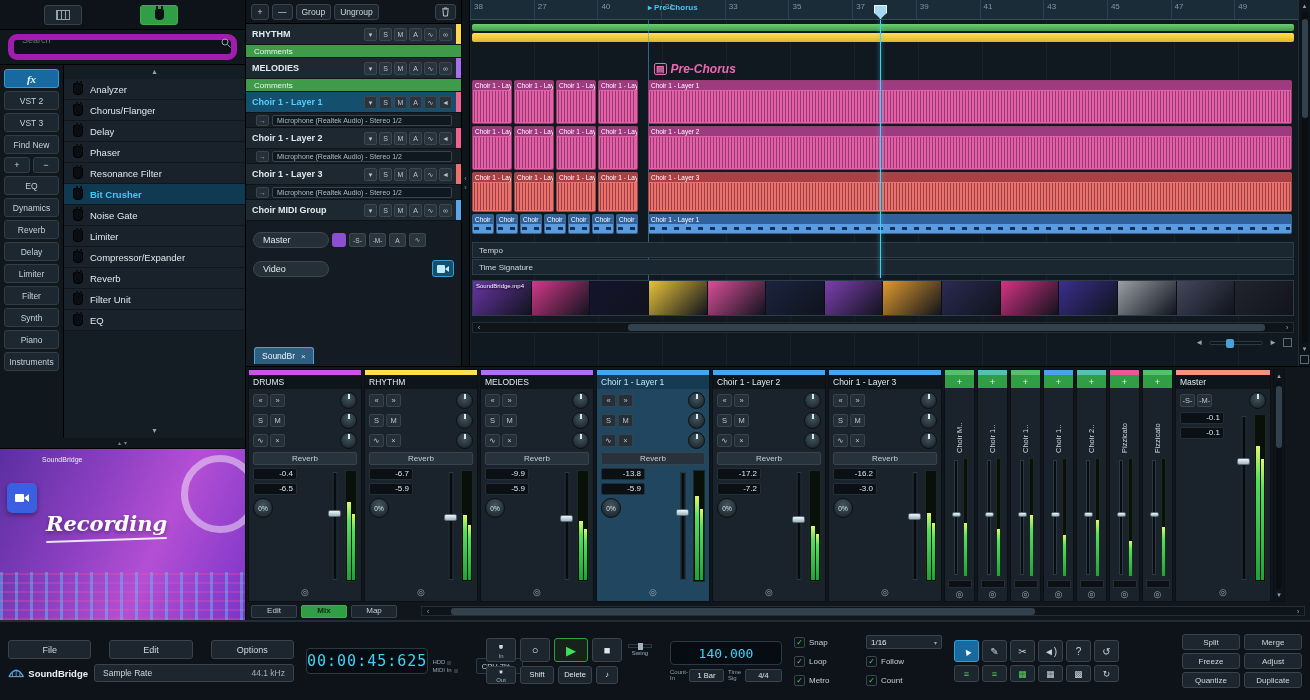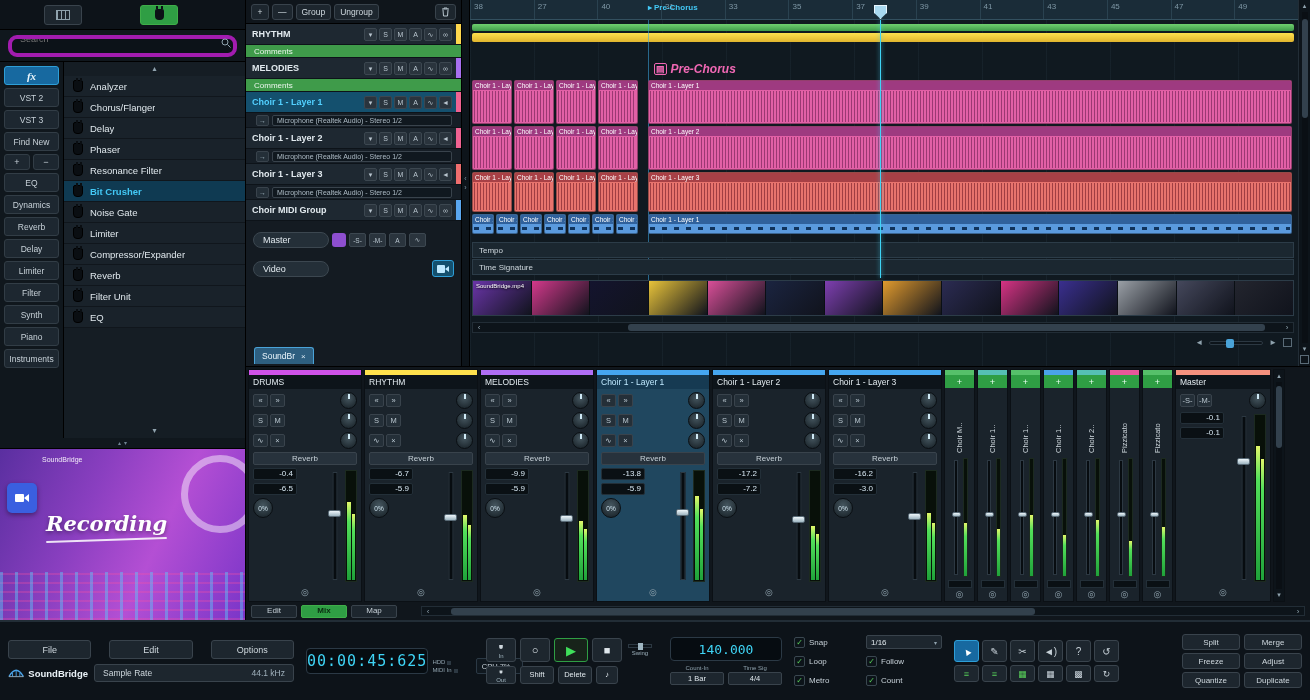--- a/index.html
+++ b/index.html
@@ -12,21 +12,21 @@
   
   .left-panel{width:246px;display:flex;flex-direction:column;background:#141b22;border-right:1px solid #000}
   .lp-toolbar{height:30px;display:flex;align-items:center;gap:58px;padding-left:44px;background:#0d1319;border-bottom:1px solid #000}
   .tbtn{width:38px;height:20px;background:#1d262e;border:1px solid #39434c;border-radius:3px;display:flex;align-items:center;justify-content:center}
   .tbtn.green{background:#2f9e44;border-color:#3fae49}
   .grid-ico{width:14px;height:10px;border:1px solid #8fa2ad;background:repeating-linear-gradient(90deg,#8fa2ad 0 1px,transparent 1px 4px)}
   .plug-ico{width:9px;height:11px;background:#0c1116;border-radius:2px 2px 4px 4px;position:relative;display:inline-block}
   .plug-ico::before,.plug-ico::after{content:"";position:absolute;top:-3px;width:2px;height:3px;background:#0c1116}
   .plug-ico::before{left:1px}.plug-ico::after{right:1px}
   .lp-search{padding:4px 8px;background:#10171d;border-bottom:1px solid #000;position:relative}
-  .search{width:100%;height:18px;background:#0c1218;border:4px solid #a21caf;border-radius:9px;color:#cfd8de;font-size:9px;padding:0 22px 14px 8px;outline:none}
+  .search{width:100%;height:18px;background:#0c1218;border:6px solid #a21caf;border-radius:9px;color:#cfd8de;font-size:9px;padding:0 22px 14px 8px;outline:none}
   .mag{position:absolute;right:14px;top:8px}
   .lp-body{flex:1;display:flex;min-height:0}
   .cats{width:64px;padding:4px;display:flex;flex-direction:column;gap:3px;background:#10171d;border-right:1px solid #000;overflow:hidden}
   .cat{height:19px;border-radius:3px;background:#1d2730;border:1px solid #323d46;color:#c7d1d8;font-size:8.5px}
   .cat.active{background:#1769a0;border-color:#2e9fd8;color:#eaf6fc;font-style:italic;font-weight:bold;font-family:"Liberation Serif",serif;font-size:11px}
   .pmrow{display:flex;gap:3px}
   .pmbtn{flex:1;height:16px;background:#1d2730;border:1px solid #323d46;border-radius:3px;color:#c7d1d8;font-size:9px}
   .plugins{flex:1;background:#151d24;display:flex;flex-direction:column;min-height:0}
   .chev{height:14px;text-align:center;color:#8fa2ad;font-size:8px;line-height:14px}
   #pluginList{flex:1;overflow:hidden}
@@ -181,21 +181,21 @@
   .tr-btn{width:30px;height:24px;background:#1d262e;border:1px solid #39434c;border-radius:3px;color:#dfe7ec;font-size:11px;display:flex;flex-direction:column;align-items:center;justify-content:center;padding:0;line-height:1}
   .tr-btn.play{width:34px;color:#3fe05a;font-size:13px;background:#17231a;border-color:#2f9e44}
   .tr-btn.txt{width:34px;height:18px;font-size:7.5px}
   .tr-btn.io{gap:1px}
   .tr-btn.io .iolbl{font-size:6px;color:#9fb3be}
   .swing{width:28px;display:flex;flex-direction:column;align-items:center;gap:2px;font-size:6px;color:#9fb3be}
   .sw-slider{width:24px;height:4px;background:#0d141a;border:1px solid #2c3842;position:relative}
   .sw-thumb{position:absolute;left:40%;top:-2px;width:5px;height:7px;background:#9fb6c2}
   .t-tempo{width:112px;display:flex;flex-direction:column;gap:4px}
   .tempo-sub{display:flex;gap:4px}
-  .mini-col{flex:1;display:flex;flex-direction:column;align-items:center;gap:1px}
+  .mini-col{flex:1;display:flex;flex-direction:row;align-items:center;gap:1px}
   .tiny{font-size:6px;color:#8fa2ad}
   .mini-btn{width:100%;height:13px;background:#1d262e;border:1px solid #39434c;border-radius:2px;color:#dfe7ec;font-size:7.5px;line-height:11px}
   .t-toggles{display:grid;grid-template-columns:64px 76px;grid-auto-rows:16px;gap:3px 8px;align-content:center}
   .chk{display:flex;align-items:center;gap:4px}
   .cbox{width:11px;height:11px;background:#0c1319;border:1px solid #3a4750;border-radius:2px;color:#58d05a;font-size:8px;line-height:10px;text-align:center;flex:none}
   .clbl{font-size:8px;color:#c7d1d8}
   .gsel{display:flex;align-items:center;justify-content:space-between;background:#1d262e;border:1px solid #39434c;border-radius:2px;height:14px;padding:0 4px;font-size:8px;color:#dfe7ec;align-self:center}
   .gcar{font-size:6px;color:#8fa2ad}
   .t-tools{display:flex;flex-direction:column;gap:3px;justify-content:center}
   .trow1,.trow2{display:flex;gap:3px}

